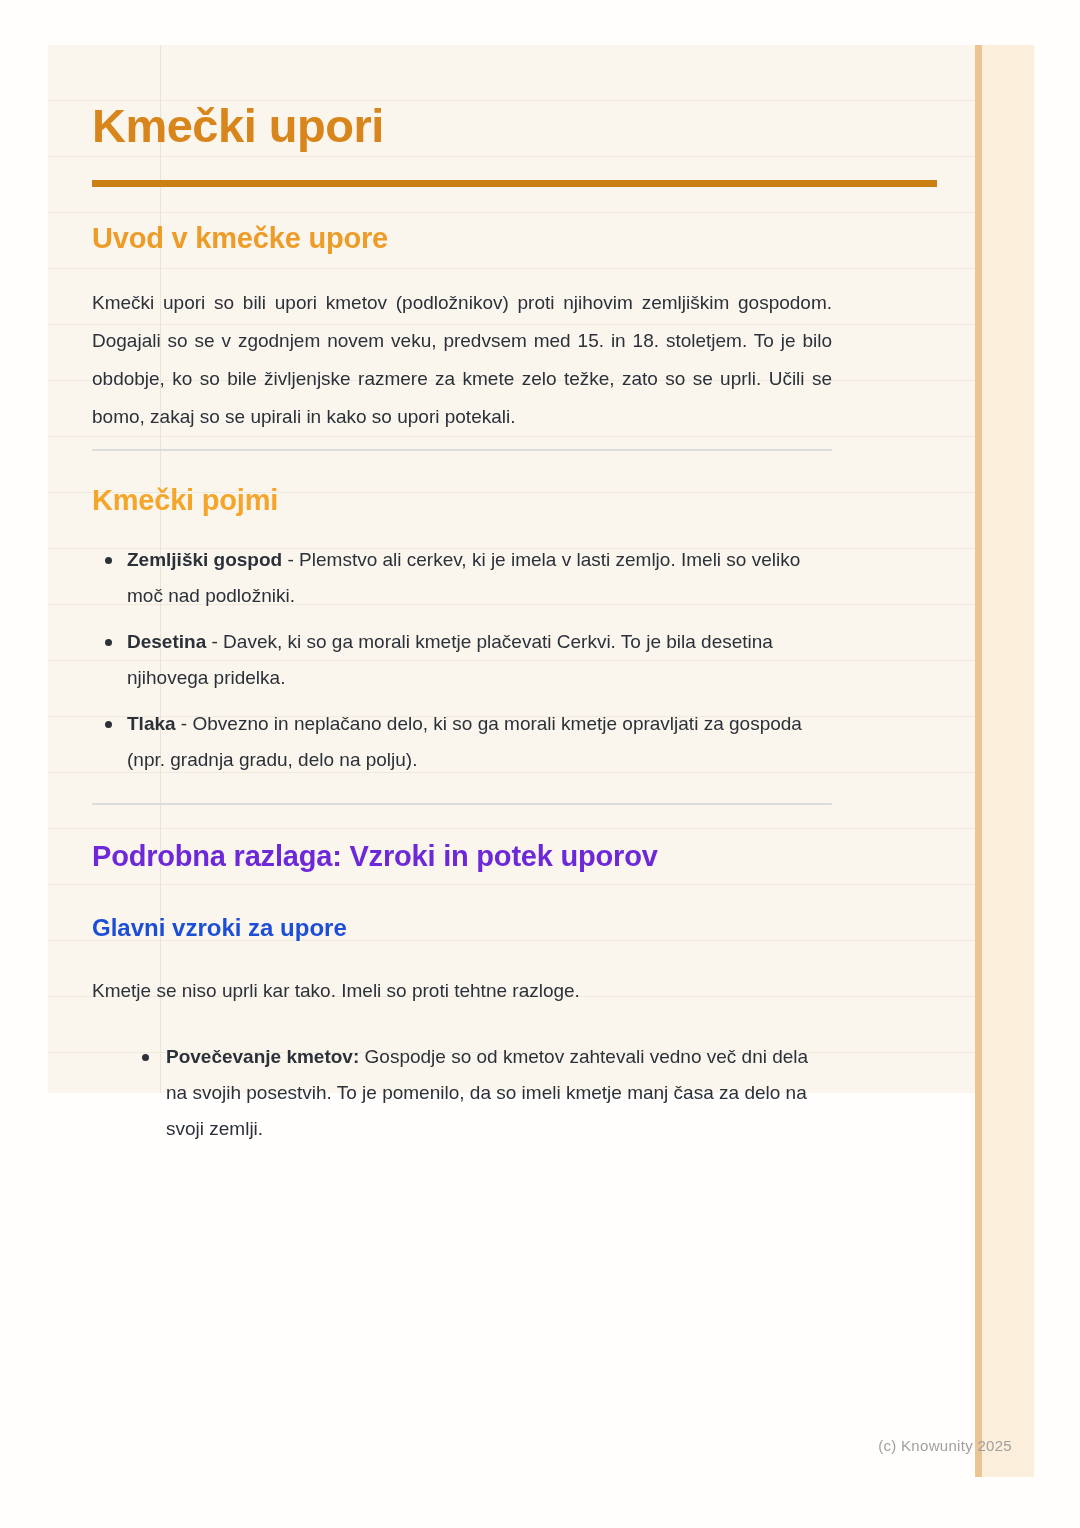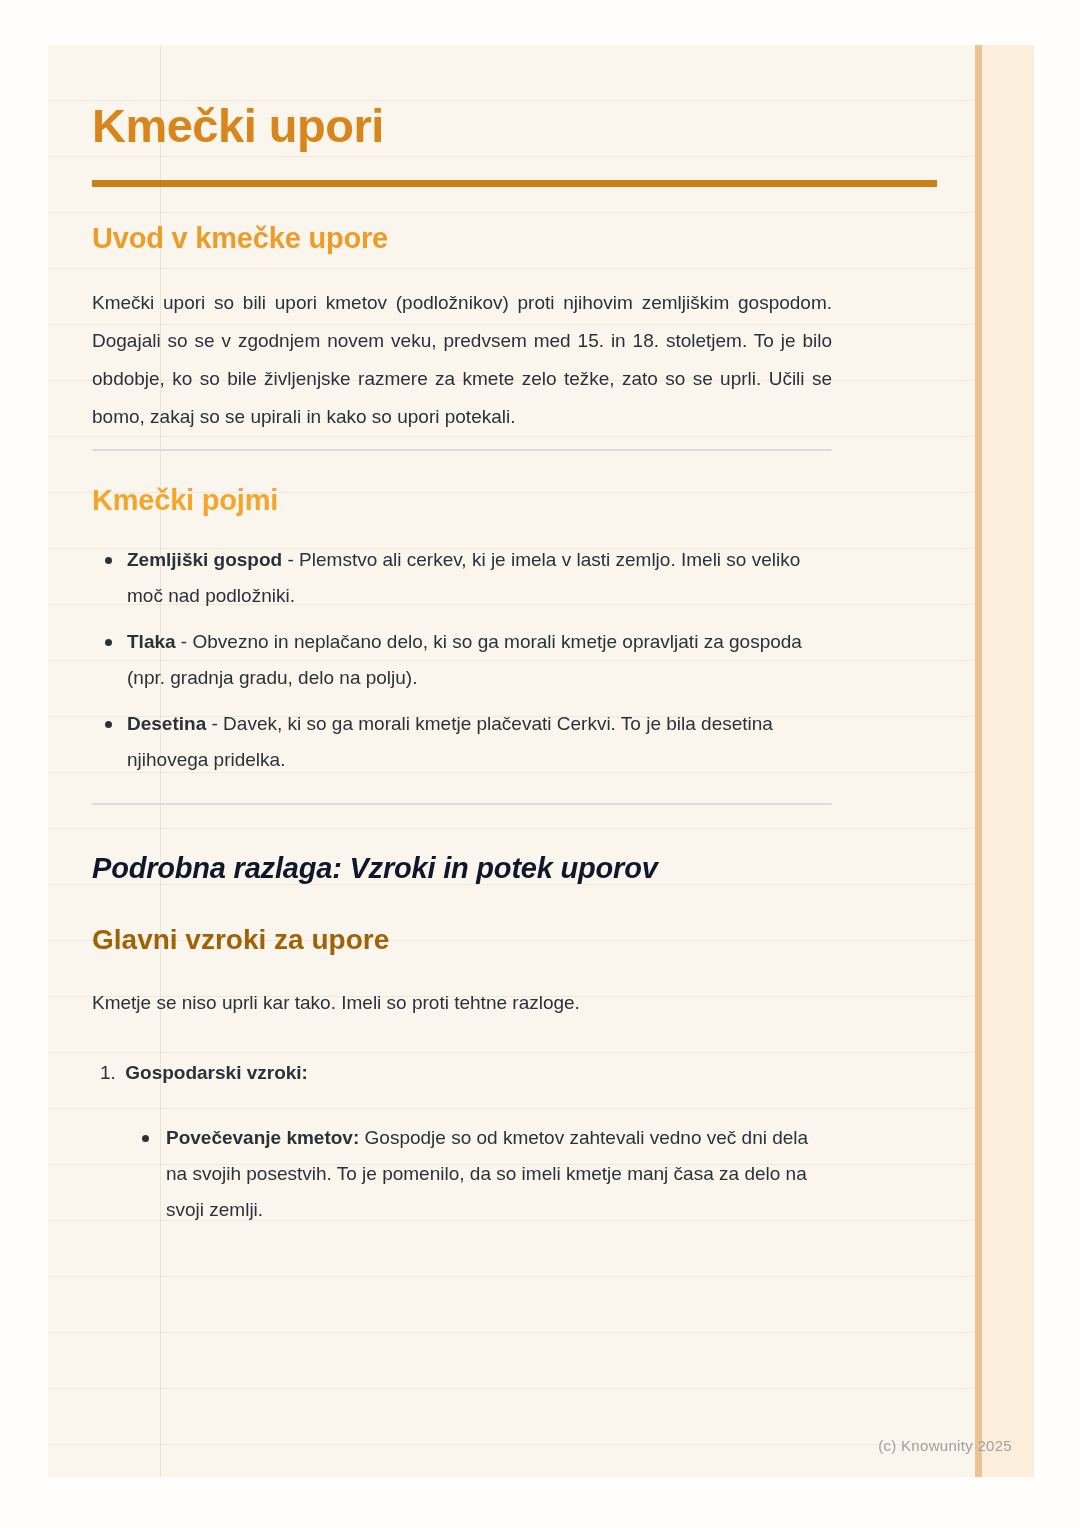--- a/index.html
+++ b/index.html
@@ -4,21 +4,21 @@
 <style>
   html,body{margin:0;padding:0;}
   body{
     width:1080px;height:1528px;position:relative;overflow:hidden;
     background:#fffefc;
     font-family:"Liberation Sans",sans-serif;
     -webkit-font-smoothing:antialiased;
   }
   
   .sheet{
-    position:absolute;left:48px;top:45px;width:927px;height:1432px;
+    position:absolute;left:48px;top:45px;width:927px;height:1048px;
     background:#faf6ee;
   }
   .sheet .ruled{
     position:absolute;inset:0;
     background:repeating-linear-gradient(
       to bottom,
       transparent 0px, transparent 55px,
       rgba(224,216,202,0.45) 55px, rgba(224,216,202,0.45) 56px);
     pointer-events:none;
   }
@@ -45,24 +45,24 @@
     color:#d8861c;letter-spacing:-0.5px;
   }
   .title-rule{
     margin-top:29px;width:845px;height:7px;background:#cc8013;
   }
   .h2{
     font-size:29px;line-height:30px;font-weight:700;letter-spacing:-0.2px;
   }
   .h2-intro{margin-top:36px;color:#ee9c28;}
   .h2-terms{margin-top:34px;color:#f5a52a;}
-  .h2-detail{margin-top:48px;color:#0f172a;font-style:italic;}
+  .h2-detail{margin-top:36px;color:#6d28d9;}
   .h3-causes{
-    margin-top:44px;font-size:28px;line-height:26px;font-weight:700;
-    color:#a16207;
+    margin-top:44px;font-size:24px;line-height:26px;font-weight:700;
+    color:#1d4ed8;
   }
   .body-text{
     font-size:19px;line-height:38px;color:#2c3139;
   }
   .intro-par{margin-top:31px;text-align:justify;}
   .divider{
     width:740px;height:2px;background:#dcdcdc;border-radius:1px;
   }
   .divider-1{margin-top:13px;}
   .divider-2{margin-top:25px;}
@@ -120,39 +120,35 @@
     <div class="body-text intro-par">Kmečki upori so bili upori kmetov (podložnikov) proti njihovim zemljiškim gospodom. Dogajali so se v zgodnjem novem veku, predvsem med 15. in 18. stoletjem. To je bilo obdobje, ko so bile življenjske razmere za kmete zelo težke, zato so se uprli. Učili se bomo, zakaj so se upirali in kako so upori potekali.</div>
 
     <div class="divider divider-1"></div>
 
     <div class="h2 h2-terms">Kmečki pojmi</div>
 
     <ul class="terms" id="terms-list">
 
   <li><span class="term">Zemljiški gospod</span><span class="sep"> - </span><span class="def">Plemstvo ali cerkev, ki je imela v lasti zemljo. Imeli so veliko moč nad podložniki.</span></li>
 
+  <li><span class="term">Desetina</span><span class="sep"> - </span><span class="def">Davek, ki so ga morali kmetje plačevati Cerkvi. To je bila desetina njihovega pridelka.</span></li>
+
   <li><span class="term">Tlaka</span><span class="sep"> - </span><span class="def">Obvezno in neplačano delo, ki so ga morali kmetje opravljati za gospoda (npr. gradnja gradu, delo na polju).</span></li>
-
-  <li><span class="term">Desetina</span><span class="sep"> - </span><span class="def">Davek, ki so ga morali kmetje plačevati Cerkvi. To je bila desetina njihovega pridelka.</span></li>
 
 
 </ul>
 
     <div class="divider divider-2"></div>
 
     <div class="h2 h2-detail">Podrobna razlaga: Vzroki in potek uporov</div>
 
     <div class="h3-causes">Glavni vzroki za upore</div>
 
     <div class="body-text lead-par">Kmetje se niso uprli kar tako. Imeli so proti tehtne razloge.</div>
 
-    <div class="numbered">
-      <span class="num">1.</span>
-      <span class="num-label">Gospodarski vzroki:</span>
-    </div>
 
     <ul class="subterms" id="subterms-list">
   <li><span class="term">Povečevanje kmetov:</span><span class="sep"> </span><span class="def">Gospodje so od kmetov zahtevali vedno več dni dela na svojih posestvih. To je pomenilo, da so imeli kmetje manj časa za delo na svoji zemlji.</span></li>
 </ul>
 
   </div>
 </div>
 
 <div class="accent-line"></div>
 <div class="stripe"></div>

